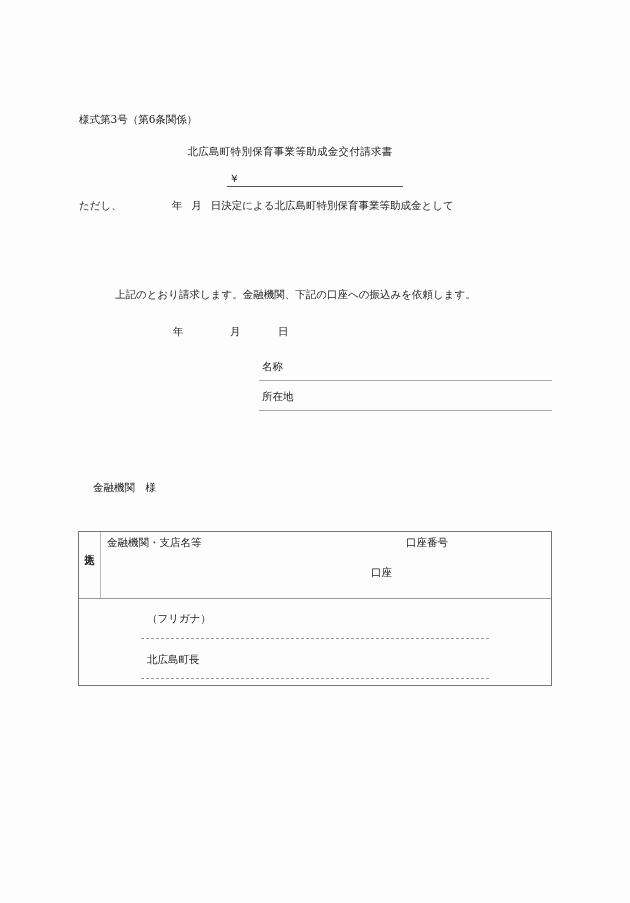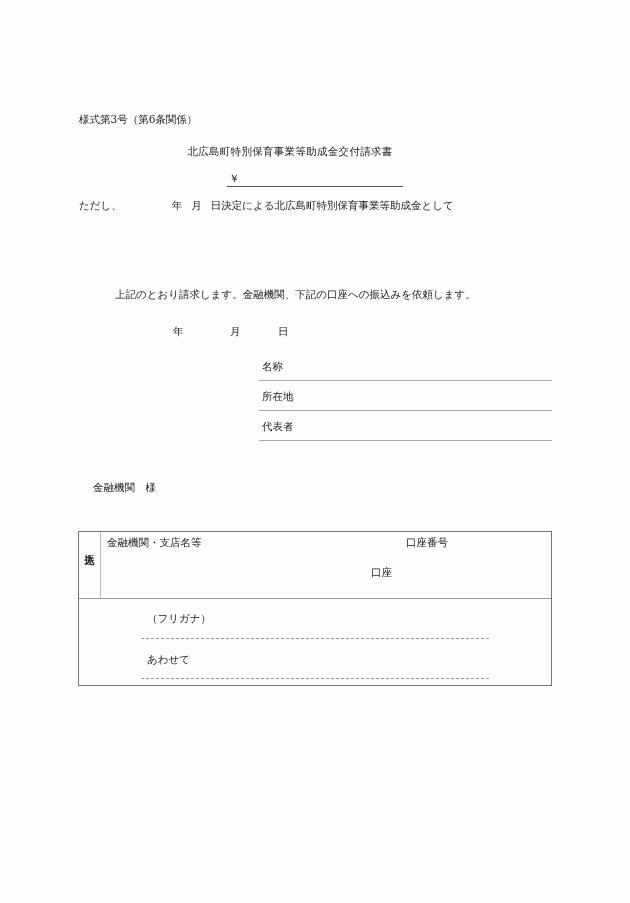--- a/index.html
+++ b/index.html
@@ -118,33 +118,30 @@
 <div class="abs date-row date-month">月</div>
 <div class="abs date-row date-day">日</div>
 
 <div class="applicant">
   <div class="applicant-row">
     <span>名称</span>
   </div>
   <div class="applicant-row">
     <span>所在地</span>
   </div>
-  <div class="applicant-row">
-    <span>代表者</span>
-  </div>
 </div>
 
 <div class="abs addressee">金融機関　様</div>
 
 <div class="bank-table">
   <div class="bank-top">
     <div class="transfer-label-cell">
       <div class="transfer-label">振込先</div>
     </div>
     <div class="abs bank-name-label">金融機関・支店名等</div>
     <div class="abs acct-no-label">口座番号</div>
     <div class="abs acct-label">口座</div>
   </div>
   <div class="abs kana-label">（フリガナ）</div>
   <div class="dotted dotted-1"></div>
-  <div class="abs holder-label">あわせて</div>
+  <div class="abs holder-label">北広島町長</div>
   <div class="dotted dotted-2"></div>
 </div>
 
 </body></html>

